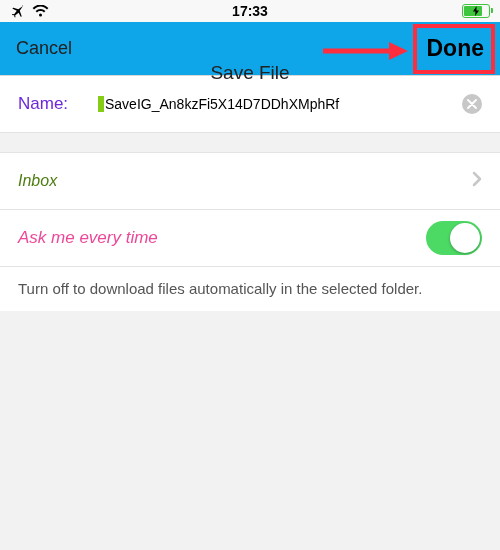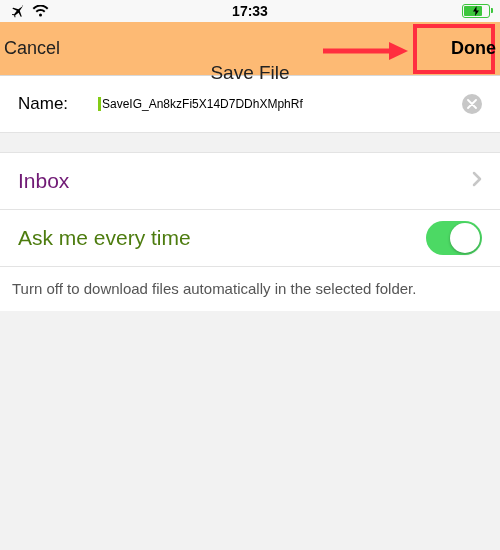--- a/index.html
+++ b/index.html
@@ -70,44 +70,44 @@
       width: 70%;
       background: #3dc63d;
       border-radius: 1px;
     }
     .bolt {
       position: relative;
       z-index: 1;
     }
     .nav-bar {
       height: 54px;
-      background: #fdba74;
+      background: #0ea5e9;
       display: flex;
       align-items: center;
       justify-content: space-between;
-      padding: 0 4px;
+      padding: 0 16px;
       border-bottom: 1px solid #d8d8d8;
       position: relative;
       gap: 20px;
     }
     .nav-cancel {
       font-size: 18px;
       color: #222;
     }
     .nav-title {
       font-size: 19px;
       color: #222;
       font-weight: 400;
       position: absolute;
       left: 50%;
       transform: translateX(-50%);
       margin-top: 48px;
     }
     .nav-done {
-      font-size: 18px;
+      font-size: 23px;
       font-weight: 700;
       color: #000;
       position: relative;
       z-index: 2;
     }
     .done-highlight {
       position: absolute;
       right: 5px;
       top: 24px;
       width: 82px;
@@ -128,84 +128,86 @@
     }
     .row {
       display: flex;
       align-items: center;
       padding: 0 18px;
       min-height: 57px;
       border-bottom: 1px solid #e3e3e3;
     }
     .row-label {
       font-size: 17px;
-      color: #000000;
+      color: #6d28d9;
       width: 80px;
       flex-shrink: 0;
     }
     .name-input {
       flex: 1;
-      font-size: 12px;
+      font-size: 14px;
       color: #000;
       border: none;
       outline: none;
       overflow: hidden;
       text-overflow: clip;
       white-space: nowrap;
-      border-left: 3px solid #84cc16;
+      border-left: 6px solid #84cc16;
       padding-left: 1px;
     }
     .clear-btn {
       width: 20px;
       height: 20px;
       border-radius: 50%;
       background: #c7c7c7;
       display: flex;
       align-items: center;
       justify-content: center;
       flex-shrink: 0;
       margin-left: 6px;
     }
     .spacer-row {
       height: 20px;
       background: #f2f2f2;
       border-bottom: 1px solid #e3e3e3;
     }
     .save-to-value {
       flex: 1;
-      font-size: 21px;
-      color: #701a75;
+      font-size: 16px;
+      color: #4d7c0f;
+      font-style: italic;
     }
     .chevron {
       color: #c7c7c7;
     }
     .ask-label {
       flex: 1;
-      font-size: 21px;
-      color: #4d7c0f;
+      font-size: 17px;
+      color: #ec4899;
+      font-style: italic;
     }
     .toggle {
       width: 56px;
       height: 34px;
       background: #4cd964;
       border-radius: 17px;
       position: relative;
     }
     .toggle-knob {
       position: absolute;
       right: 2px;
       top: 2px;
       width: 30px;
       height: 30px;
       background: #fff;
       border-radius: 50%;
       box-shadow: 0 1px 3px rgba(0,0,0,0.3);
     }
     .footer-text {
-      padding: 12px 12px;
+      padding: 12px 18px;
       font-size: 15px;
       color: #555;
       line-height: 1.35;
       background: #fff;
     }
   </style>
 </head>
 <body>
 
 <div class="status-bar">

